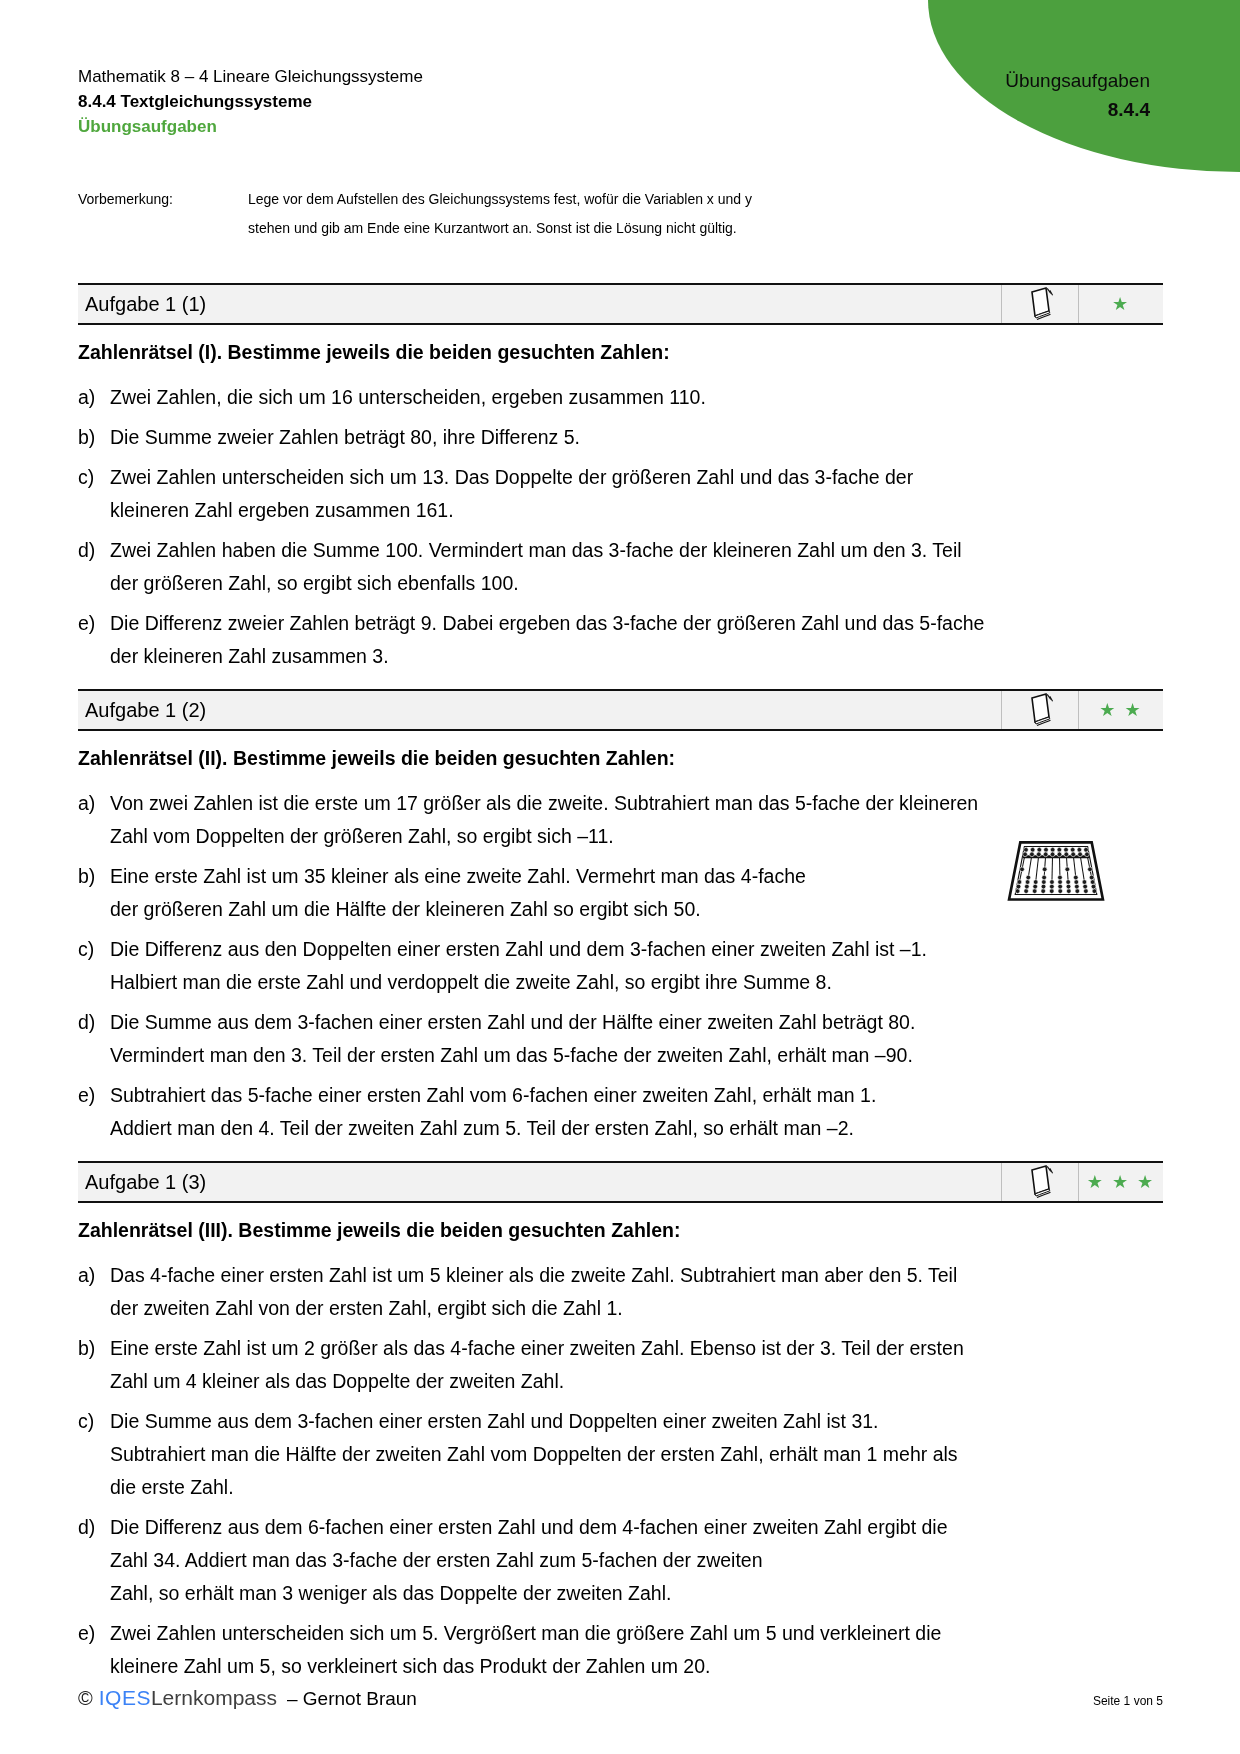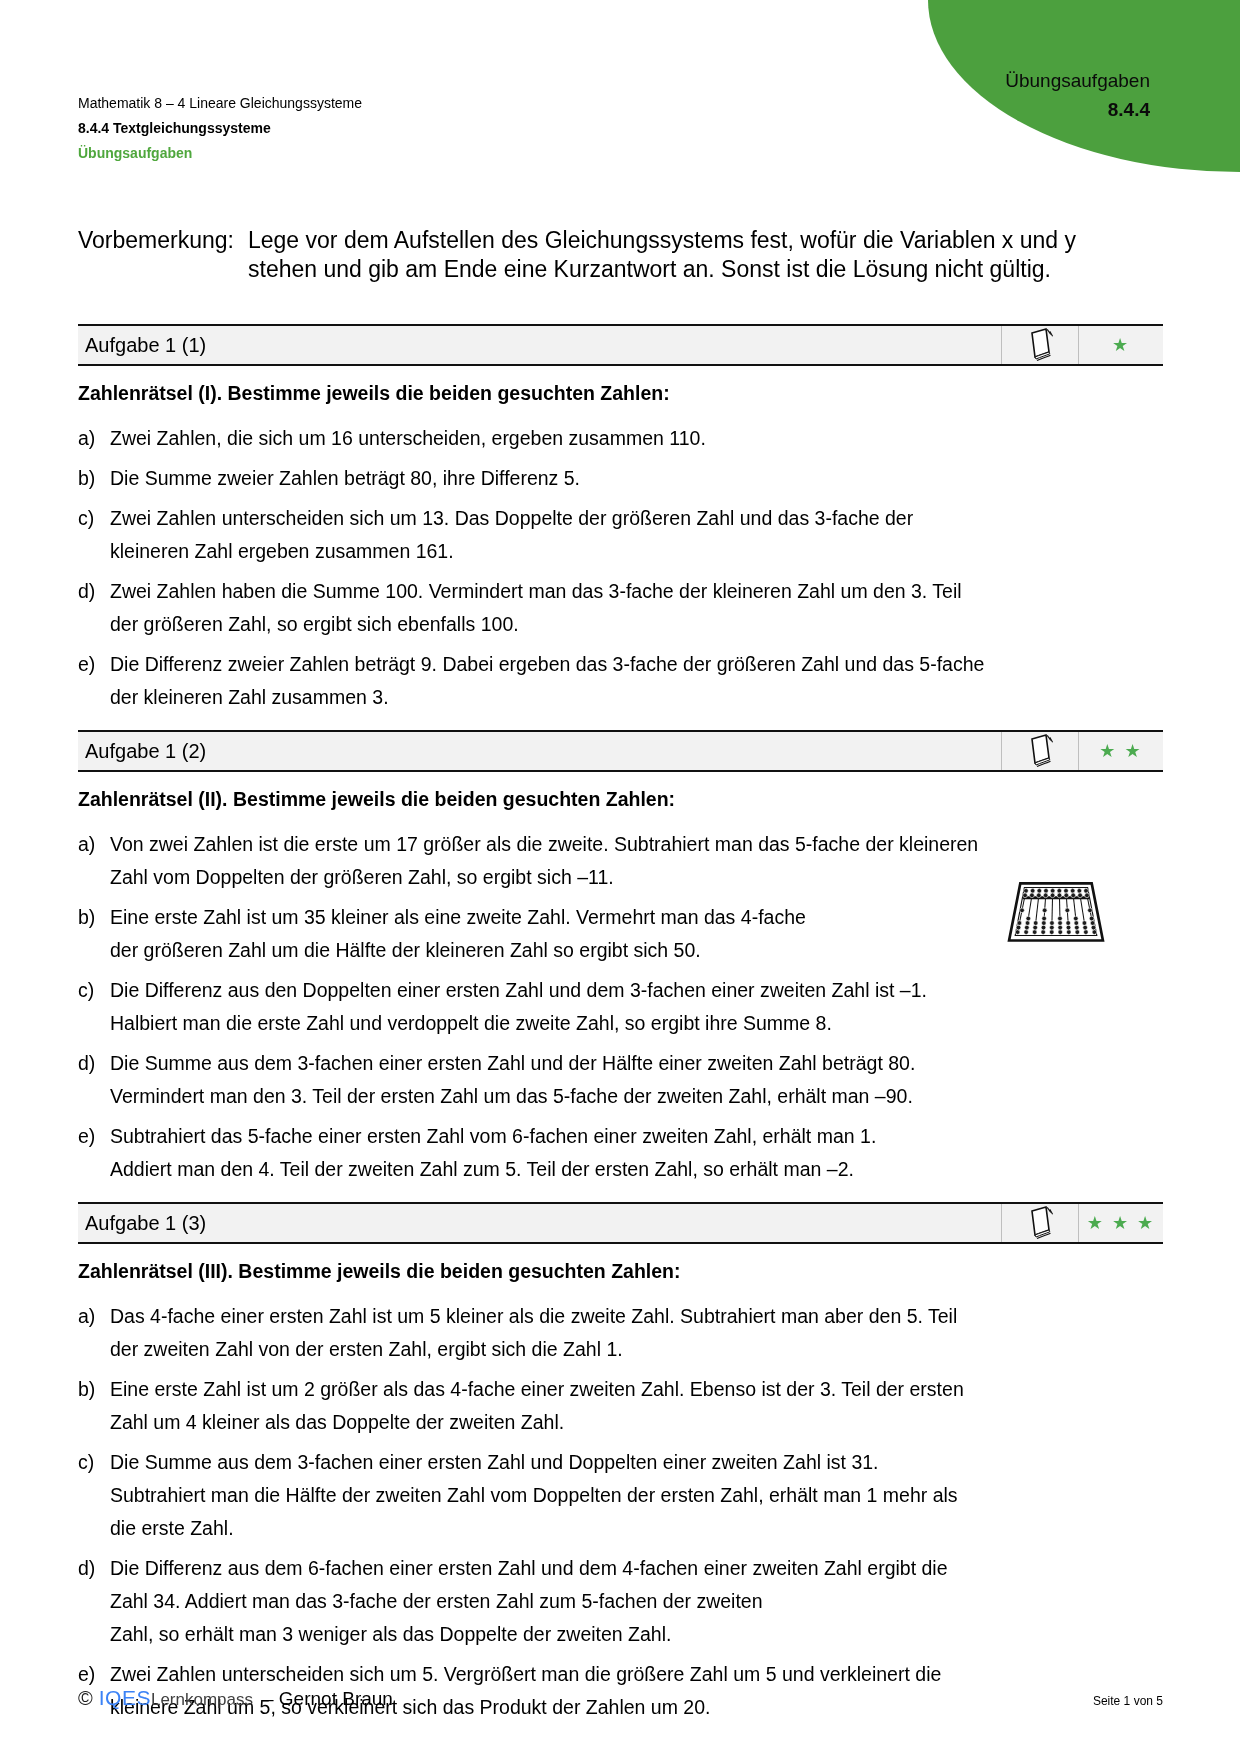--- a/index.html
+++ b/index.html
@@ -21,26 +21,26 @@
   }
   .corner-text{
     position:absolute;top:66px;right:90px;
     text-align:right;font-size:19px;line-height:29px;color:#0b0b0b;
   }
   .corner-text .code{font-weight:bold;}
 
   .content{position:relative;padding:0 77px 0 78px;}
 
   
-  .doc-header{padding-top:91px;font-size:14px;line-height:25px;}
+  .doc-header{padding-top:64px;font-size:17px;line-height:25px;}
   .doc-header .chapter{font-weight:bold;}
   .doc-header .subtitle{font-weight:bold;color:#4fa73d;}
 
   
-  .note{display:flex;margin-top:60px;font-size:23px;line-height:29px;}
+  .note{display:flex;margin-top:46px;font-size:14px;line-height:29px;}
   .note-label{width:170px;flex:0 0 170px;}
   .note-text{white-space:pre-line;}
 
   
   .task{margin-top:40px;}
   .task + .task{margin-top:16px;}
   .task-bar{
     display:flex;align-items:stretch;
     height:38px;
     background:#f2f2f2;
@@ -78,21 +78,21 @@
   }
 
   
   .footer{
     position:absolute;left:78px;right:77px;top:1686px;
     display:flex;justify-content:space-between;align-items:baseline;
   }
   .brand{display:flex;align-items:baseline;}
   .brand .copy{font-size:20px;margin-right:6px;color:#1a1a1a;}
   .brand .iqes{font-size:21px;color:#3b82f6;letter-spacing:0.5px;}
-  .brand .kompass{font-size:17px;color:#3f3f3f;text-align:center;}
+  .brand .kompass{font-size:21px;color:#3f3f3f;text-align:center;}
   .brand .author{font-size:19px;margin-left:10px;color:#000;}
   .page-num{font-size:12px;}
 
   svg{display:block;}
 </style>
 </head>
 <body>
 
 <div class="page">
 

